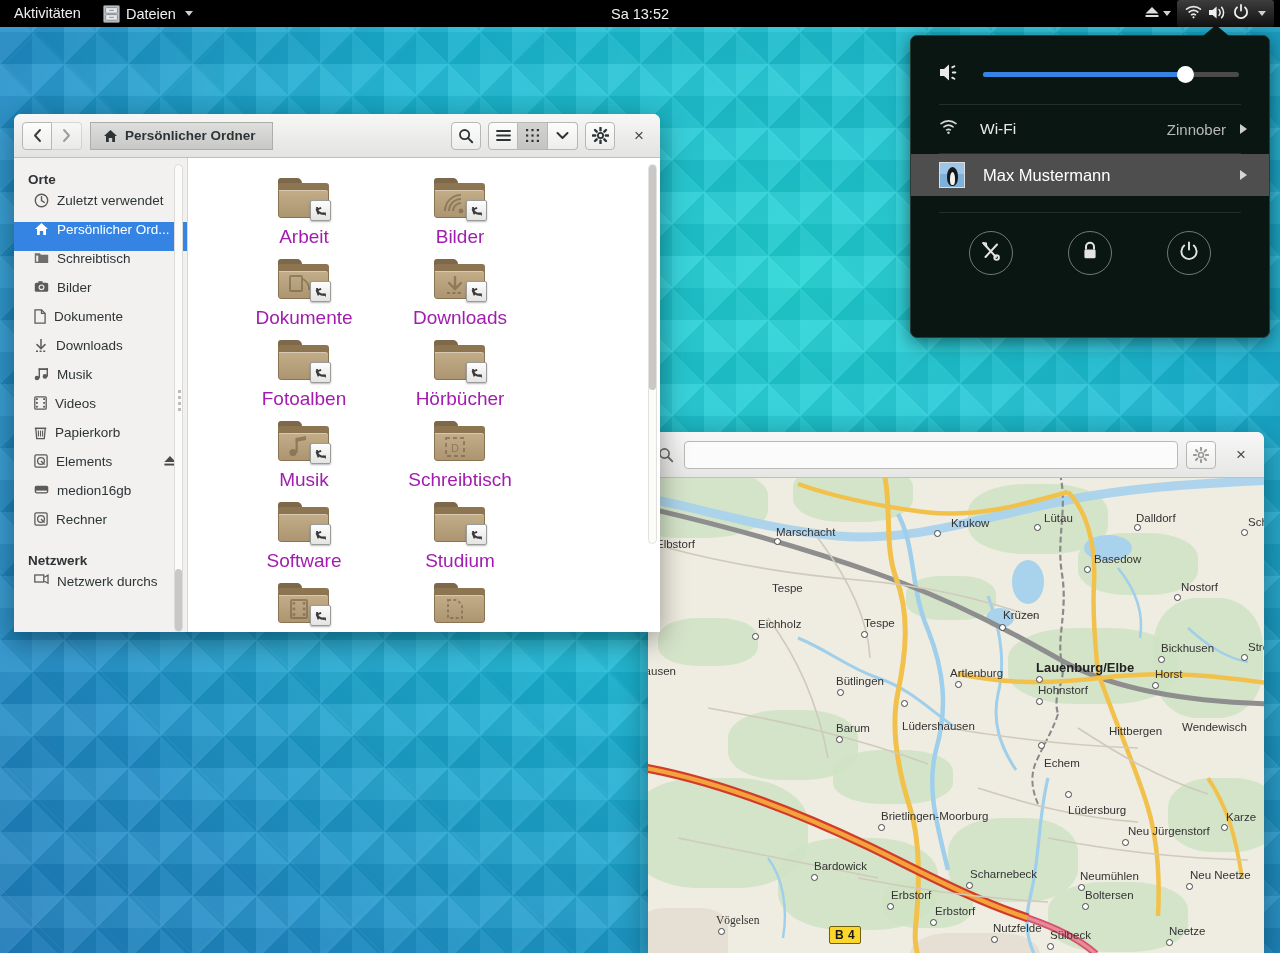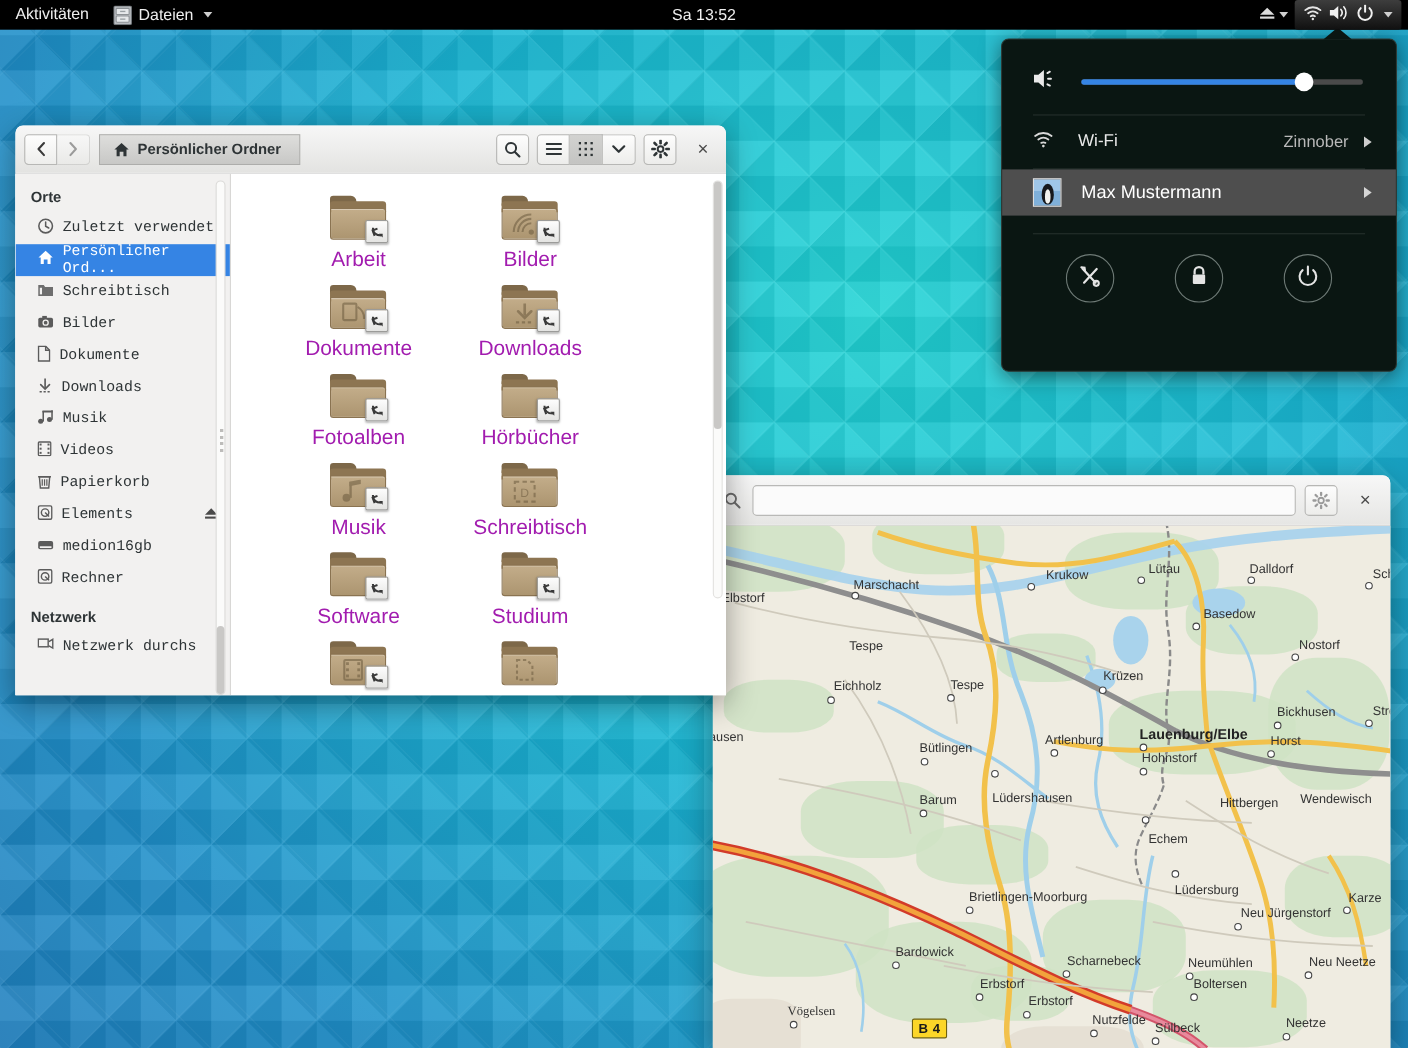--- a/index.html
+++ b/index.html
@@ -151,27 +151,27 @@
   .seg .tbtn { border-radius: 0; border-left: none; }
   .seg .tbtn:first-child { border-radius: 4px 0 0 4px; border-left: 1px solid #b7b7b5; }
   .seg .tbtn:last-child { border-radius: 0 4px 4px 0; }
   .seg .tbtn.active { background: linear-gradient(#d2d2d0, #c4c4c2); }
   .closebtn {
     width: 26px; height: 26px; display:flex; align-items:center; justify-content:center;
     cursor:pointer; font-size: 17px; color: #4a4a4a; margin-left: 4px;
   }
   #filewin .body { display: flex; height: calc(100% - 44px); background: #fff; overflow: hidden; }
   .sidebar {
-    width: 196px; background: #f2f1f0; border-right: 1px solid #d8d7d5;
+    width: 174px; background: #f2f1f0; border-right: 1px solid #d8d7d5;
     padding-top: 8px; font-size: 13.5px; color: #2e3436; position: relative; overflow: hidden;
   }
   .sb-head { padding: 6px 12px 6px 14px; font-weight: bold; font-size: 13.5px; color: #2e3436; }
   .sb-item {
-    display: flex; align-items: center; gap: 8px;
-    height: 29px; padding: 0 10px 0 20px; cursor: pointer; color: #2e3436; font-family: Liberation Mono, monospace;
+    display: flex; align-items: flex-start; gap: 8px;
+    height: 29px; padding: 0 10px 0 20px; cursor: pointer; color: #2e3436;
   }
   .sb-item.sel { background: #3584e4; color: #fff; }
   .sb-item .eject { margin-left: auto; }
   .sb-scroll {
     position: absolute; right: 4px; top: 6px; width: 9px; bottom: 0;
     border: 1px solid #dcdbd9; border-radius: 5px; background: #fbfbfa;
   }
   .sb-scroll .thumb { position: absolute; left: 0; right: 0; bottom: 0; height: 62px; background: #c9c8c6; border-radius: 5px; }
   .sb-scroll .grip { position:absolute; left: 3px; top: 225px; width: 3px; height: 22px;
      background: repeating-linear-gradient(#bdbcba 0 3px, transparent 3px 6px); }

